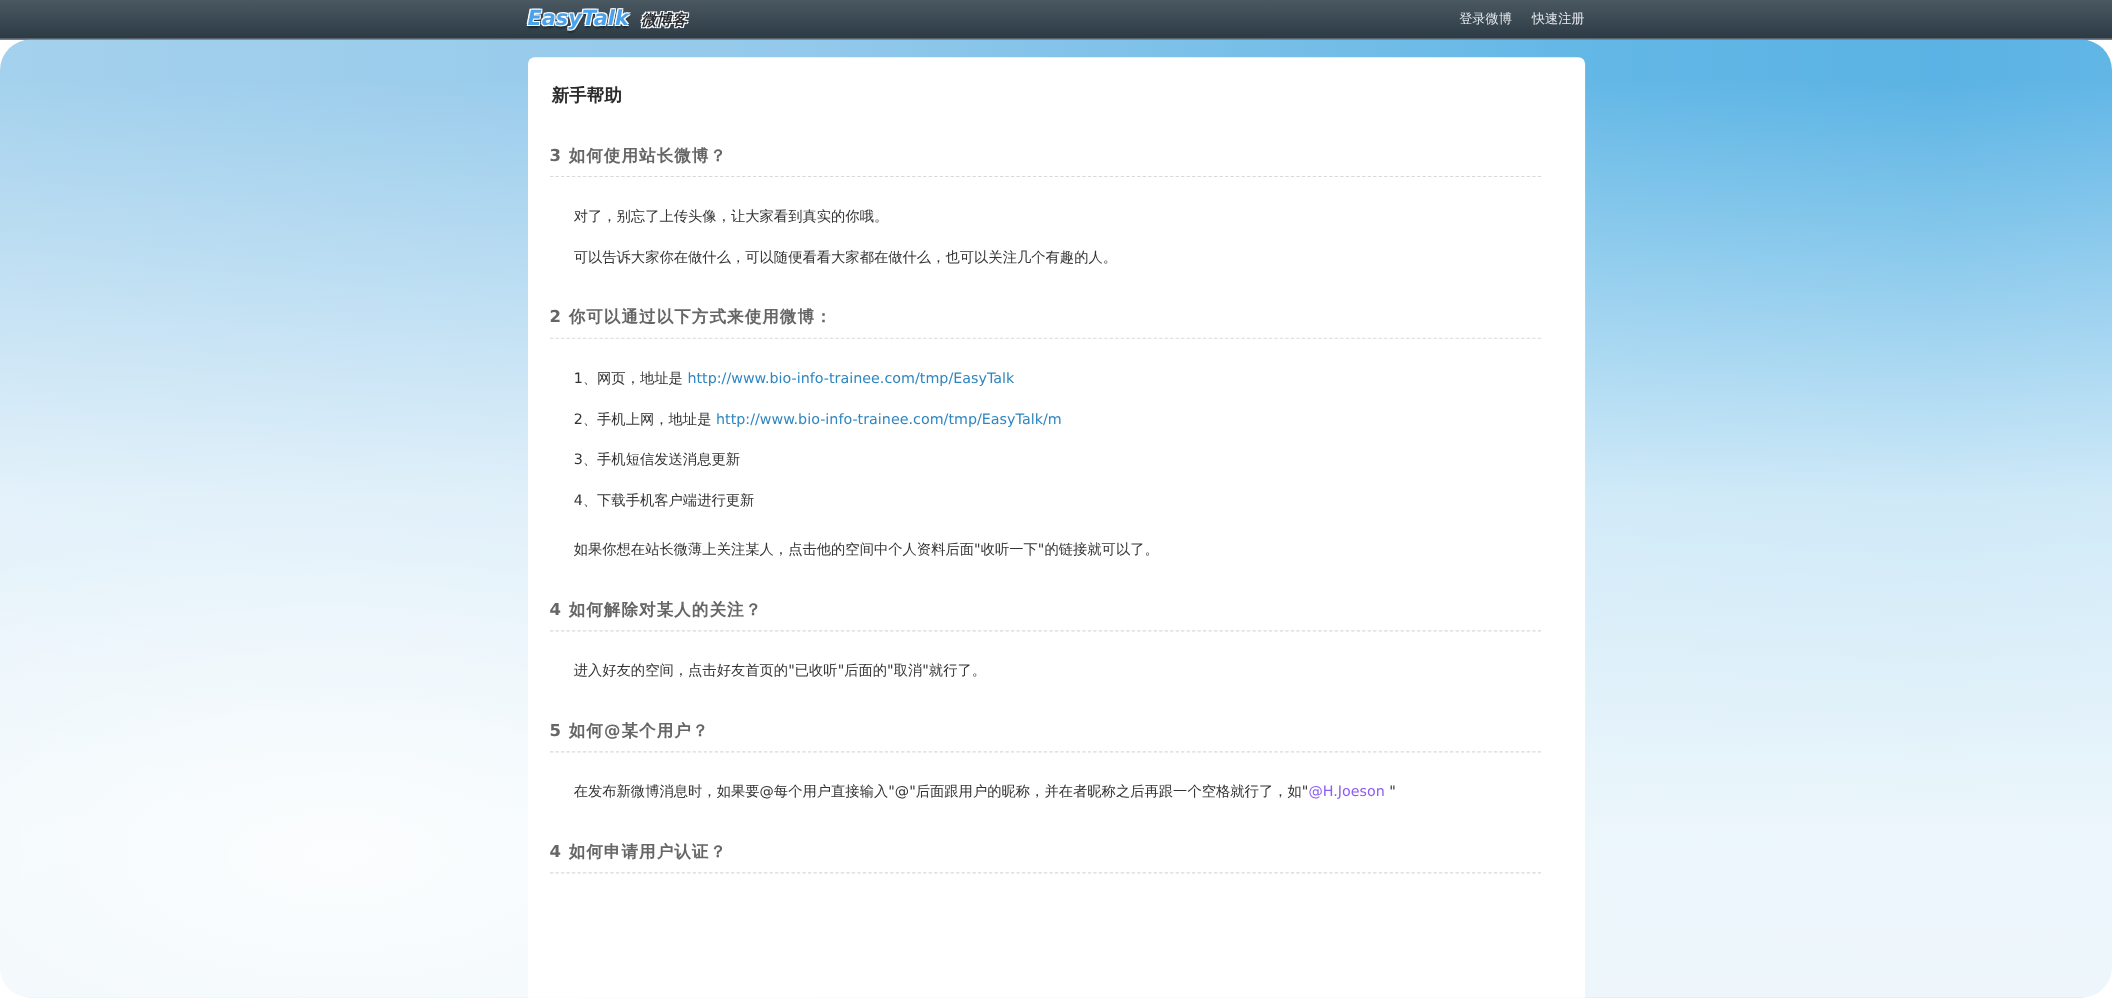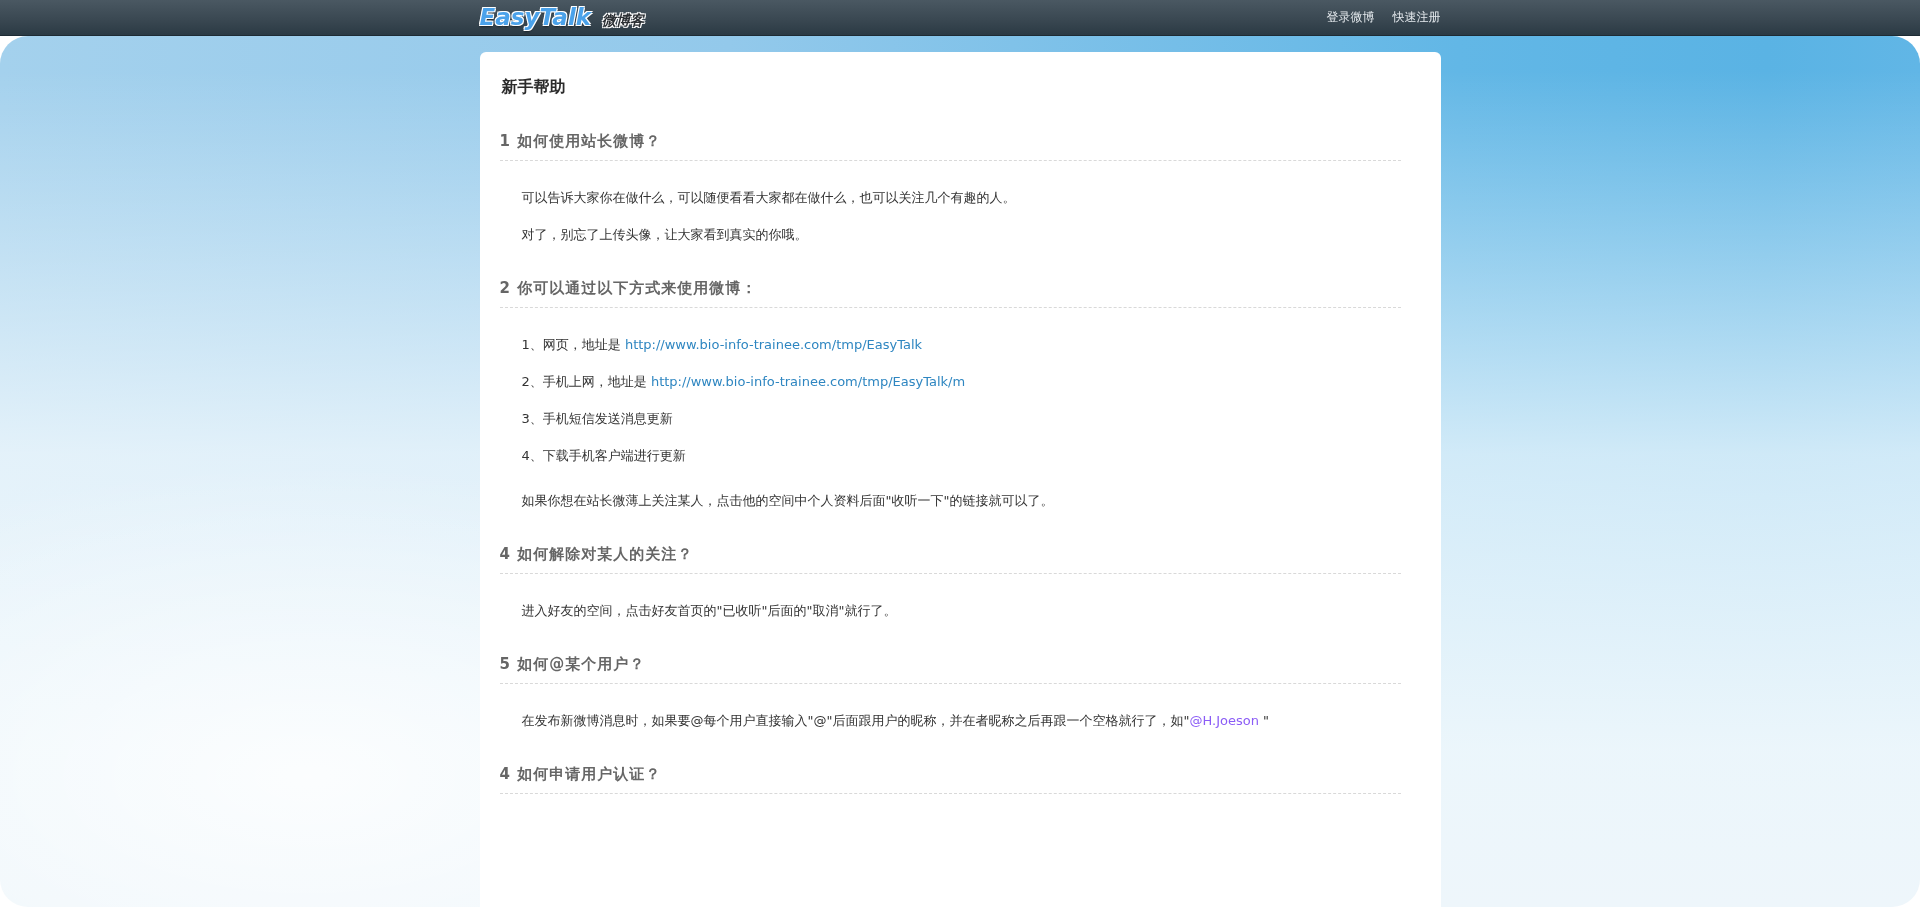--- a/index.html
+++ b/index.html
@@ -15,21 +15,21 @@
     background: linear-gradient(180deg, #4a5862 0%, #3a4852 55%, #2b3a44 100%);
     border-bottom: 1px solid #1e2b34;
   }
   .topbar-inner {
     width: 961px; height: 100%;
     margin: 0 auto;
     display: flex; align-items: center; justify-content: space-between;
   }
   .logo { display: flex; align-items: baseline; text-decoration: none; cursor: pointer; }
   .logo-main {
-    font-size: 23px; font-weight: bold; font-style: italic;
+    font-size: 19px; font-weight: bold; font-style: italic;
     color: #4ba2ea; letter-spacing: 0px; line-height: 1;
     text-shadow: -1px -1px 0 #fff, 1px -1px 0 #fff, -1px 1px 0 #fff, 1px 1px 0 #fff, 0 2px 2px rgba(0,0,0,.45);
   }
   .logo-sub {
     font-size: 14px; font-weight: bold; font-style: italic;
     color: #2b2f33; margin-left: 11px; line-height: 1;
     text-shadow: -1px -1px 0 #fff, 1px -1px 0 #fff, -1px 1px 0 #fff, 1px 1px 0 #fff;
   }
   .topnav { display: flex; gap: 18px; align-items: center; }
   .topnav a {
@@ -90,23 +90,23 @@
       <a>快速注册</a>
     </nav>
   </div>
 </div>
 
 <div class="sky">
   <div class="card">
     <h1 class="page-title">新手帮助</h1>
     <div class="help-sections" id="sections">
         <section class="help-section">
-          <h2>1 如何使用站长微博？</h2>
+          <h2>3 如何使用站长微博？</h2>
+          <p><span>对了，别忘了上传头像，让大家看到真实的你哦。</span></p>
           <p><span>可以告诉大家你在做什么，可以随便看看大家都在做什么，也可以关注几个有趣的人。</span></p>
-          <p><span>对了，别忘了上传头像，让大家看到真实的你哦。</span></p>
         </section>
         <section class="help-section">
           <h2>2 你可以通过以下方式来使用微博：</h2>
           <p><span>1、网页，地址是 </span><a class="inline-link" href="#">http://www.bio-info-trainee.com/tmp/EasyTalk</a></p>
           <p><span>2、手机上网，地址是 </span><a class="inline-link" href="#">http://www.bio-info-trainee.com/tmp/EasyTalk/m</a></p>
           <p><span>3、手机短信发送消息更新</span></p>
           <p><span>4、下载手机客户端进行更新</span></p>
         </section>
         <section class="help-section">
           <p><span>如果你想在站长微薄上关注某人，点击他的空间中个人资料后面"收听一下"的链接就可以了。</span></p>

